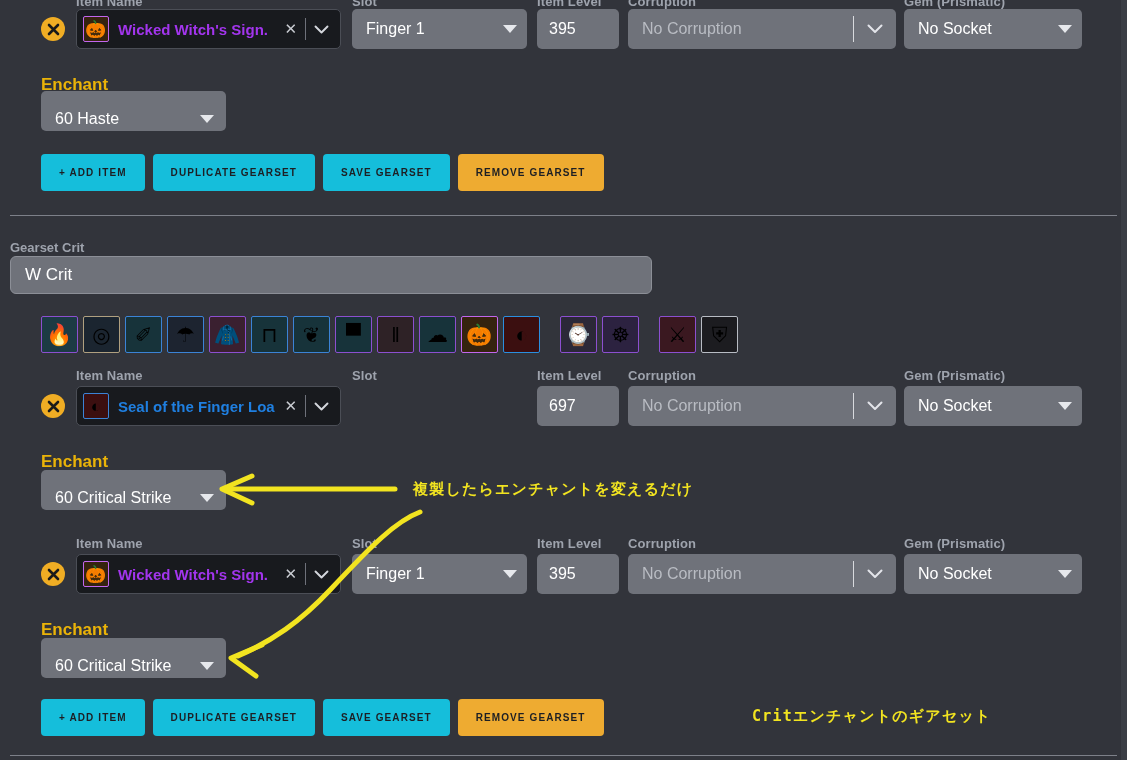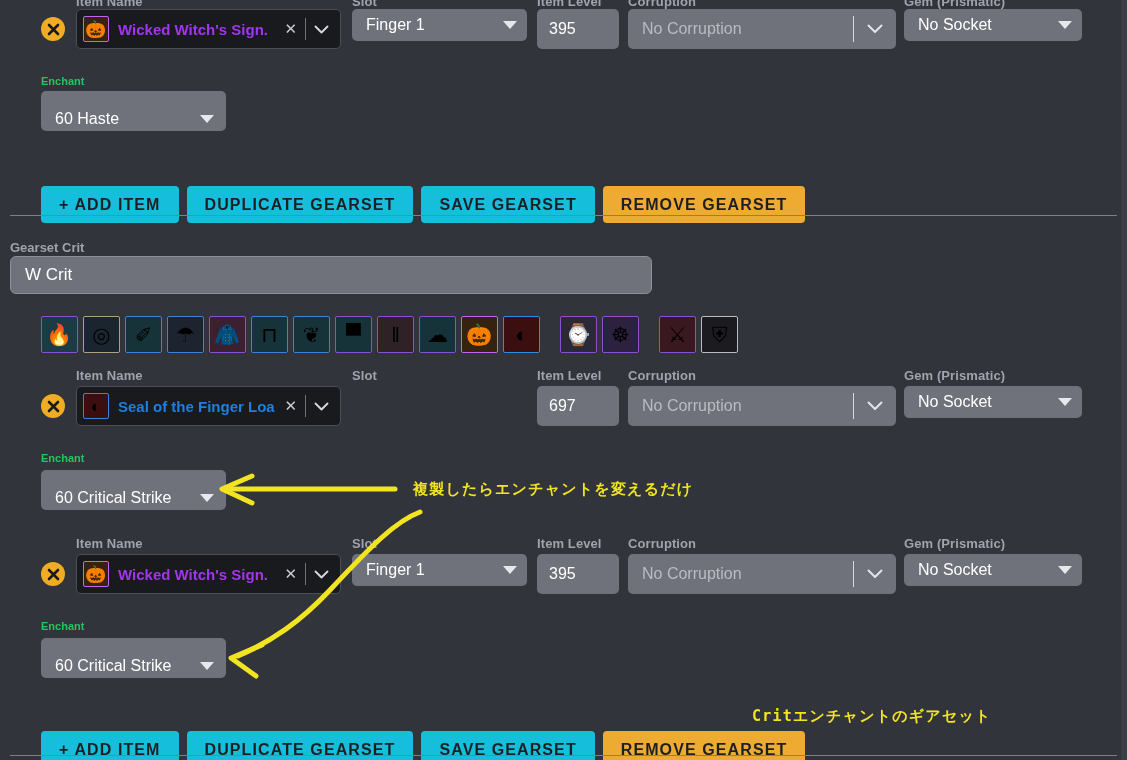--- a/index.html
+++ b/index.html
@@ -73,21 +73,21 @@
     padding: 0 8px; cursor: pointer; font-weight: 400;
   }
   .sep-bar { width: 1px; height: 22px; background: #6e717a; flex: 0 0 1px; }
   .chev-wrap {
     flex: 0 0 auto; width: 30px; display: flex; align-items: center; justify-content: center;
     cursor: pointer;
   }
 
   
   .sel {
-    position: absolute; top: 0; height: 32px;
+    position: absolute; top: 0; height: 40px;
     background: #6f727a;
     border-radius: 5px;
     display: flex; align-items: center;
     padding: 0 10px 0 14px;
     color: #ffffff;
     font-size: 16px;
     cursor: pointer;
   }
   .sel .val { flex: 1 1 auto; white-space: nowrap; overflow: hidden; }
   .caret {
@@ -109,42 +109,41 @@
     position: absolute; top: 0; height: 40px;
     background: #6f727a; border-radius: 5px;
     display: flex; align-items: center; padding: 0 0 0 14px;
     font-size: 16px; color: #b9bcc3; cursor: pointer;
   }
   .corruption .val { flex: 1 1 auto; white-space: nowrap; }
   .corruption .sep-bar { background: #d8dade; height: 26px; }
   .corruption .chev-wrap { width: 42px; }
 
   
-  .ench-label { position: absolute; font-size: 11px; font-weight: 700; color: #22c55e; }
+  .ench-label { position: absolute; font-size: 17px; font-weight: 700; color: #eab308; }
   .ench-sel {
     position: absolute; height: 40px; width: 185px;
     background: #6f727a; border-radius: 5px;
     display: flex; align-items: center; padding: 16px 12px 0 14px;
     color: #ffffff; font-size: 16px; cursor: pointer;
   }
   .ench-sel .val { flex: 1 1 auto; white-space: nowrap; }
 
   
   .btnrow { position: absolute; left: 0; display: flex; gap: 8px; padding-left: 41px; }
   .btn {
     height: 37px;
     display: flex; align-items: center; justify-content: center;
     padding: 0 18px;
     border-radius: 4px;
-    font-size: 16px; font-weight: 700; letter-spacing: 1.1px;
+    font-size: 10px; font-weight: 700; letter-spacing: 1.1px;
     color: #1d1f24;
     background: #15bedb;
     cursor: pointer;
     white-space: nowrap;
-    margin-top: 32px;
   }
   .btn.warn { background: #eeab31; }
 
   
   .gs-label { position: absolute; font-size: 13px; font-weight: 700; color: #9ea3ad; }
   .gs-input {
     position: absolute;
     height: 38px;
     background: #6f727a;
     border: 1px solid #8c8f97;

